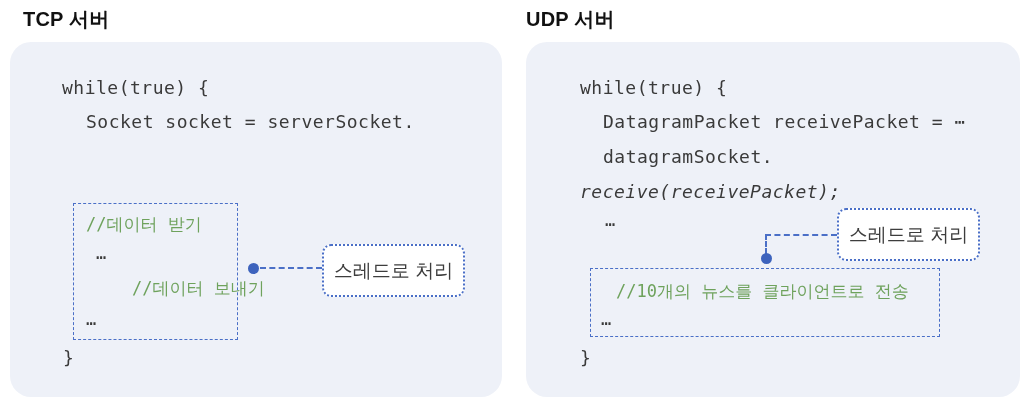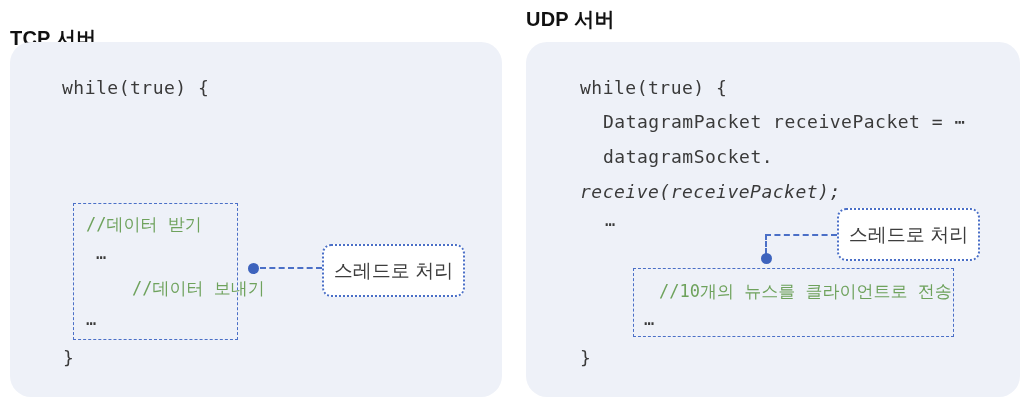--- a/index.html
+++ b/index.html
@@ -17,21 +17,21 @@
     height: 416px;
   }
   .panel-title {
     position: absolute;
     top: 6px;
     font-size: 20px;
     font-weight: bold;
     color: #111111;
     letter-spacing: 0.2px;
   }
-  .panel-title.left  { left: 10px; margin-top: 19px; }
+  .panel-title.left  { left: 23px; }
   .panel-title.right { left: 526px; }
 
   .panel {
     position: absolute;
     top: 42px;
     height: 355px;
     background: #eef1f8;
     border-radius: 21px;
   }
   .panel.left  { left: 10px;  width: 492px; }
@@ -102,20 +102,21 @@
 </style>
 </head>
 <body>
 
 <div class="stage">
 
   <div class="panel-title left">TCP 서버</div>
 
   <div class="panel left">
     <div class="code-line" style="left:52px; top:34px;">while(true) {</div>
+    <div class="code-line" style="left:76px; top:68px;">Socket socket = serverSocket.</div>
 
     <div class="comment-box" style="left:63px; top:161px; width:165px; height:137px;">
       <div class="comment-line" style="left:12px; top:8px;text-align:right;">//데이터 받기</div>
       <div class="ellipsis-line" style="left:22px; top:37px;">…</div>
       <div class="comment-line" style="left:12px; top:72px;margin-left:46px;">//데이터 보내기</div>
       <div class="ellipsis-line" style="left:12px; top:103px;">…</div>
     </div>
 
     <div class="connector-dot" style="left:238px; top:221px;"></div>
     <div class="connector-h" style="left:250px; top:225px; width:62px;"></div>
@@ -137,21 +138,21 @@
     <div class="ellipsis-line" style="left:79px; top:166px;">…</div>
 
     <div class="connector-h" style="left:239px; top:192px; width:72px;"></div>
     <div class="connector-v" style="left:239px; top:192px; height:20px;"></div>
     <div class="connector-dot" style="left:235px; top:211px;"></div>
 
     <div class="callout" style="left:311px; top:166px; width:143px; height:53px;">
       <span>스레드로 처리</span>
     </div>
 
-    <div class="comment-box" style="left:64px; top:226px; width:321px; height:69px;margin-left:43px;">
+    <div class="comment-box" style="left:64px; top:226px; width:350px; height:69px;">
       <div class="comment-line" style="left:25px; top:10px;">//10개의 뉴스를 클라이언트로 전송</div>
       <div class="ellipsis-line" style="left:10px; top:38px;">…</div>
     </div>
 
     <div class="code-line" style="left:54px; top:304px;">}</div>
   </div>
 
 </div>
 
 </body></html>

